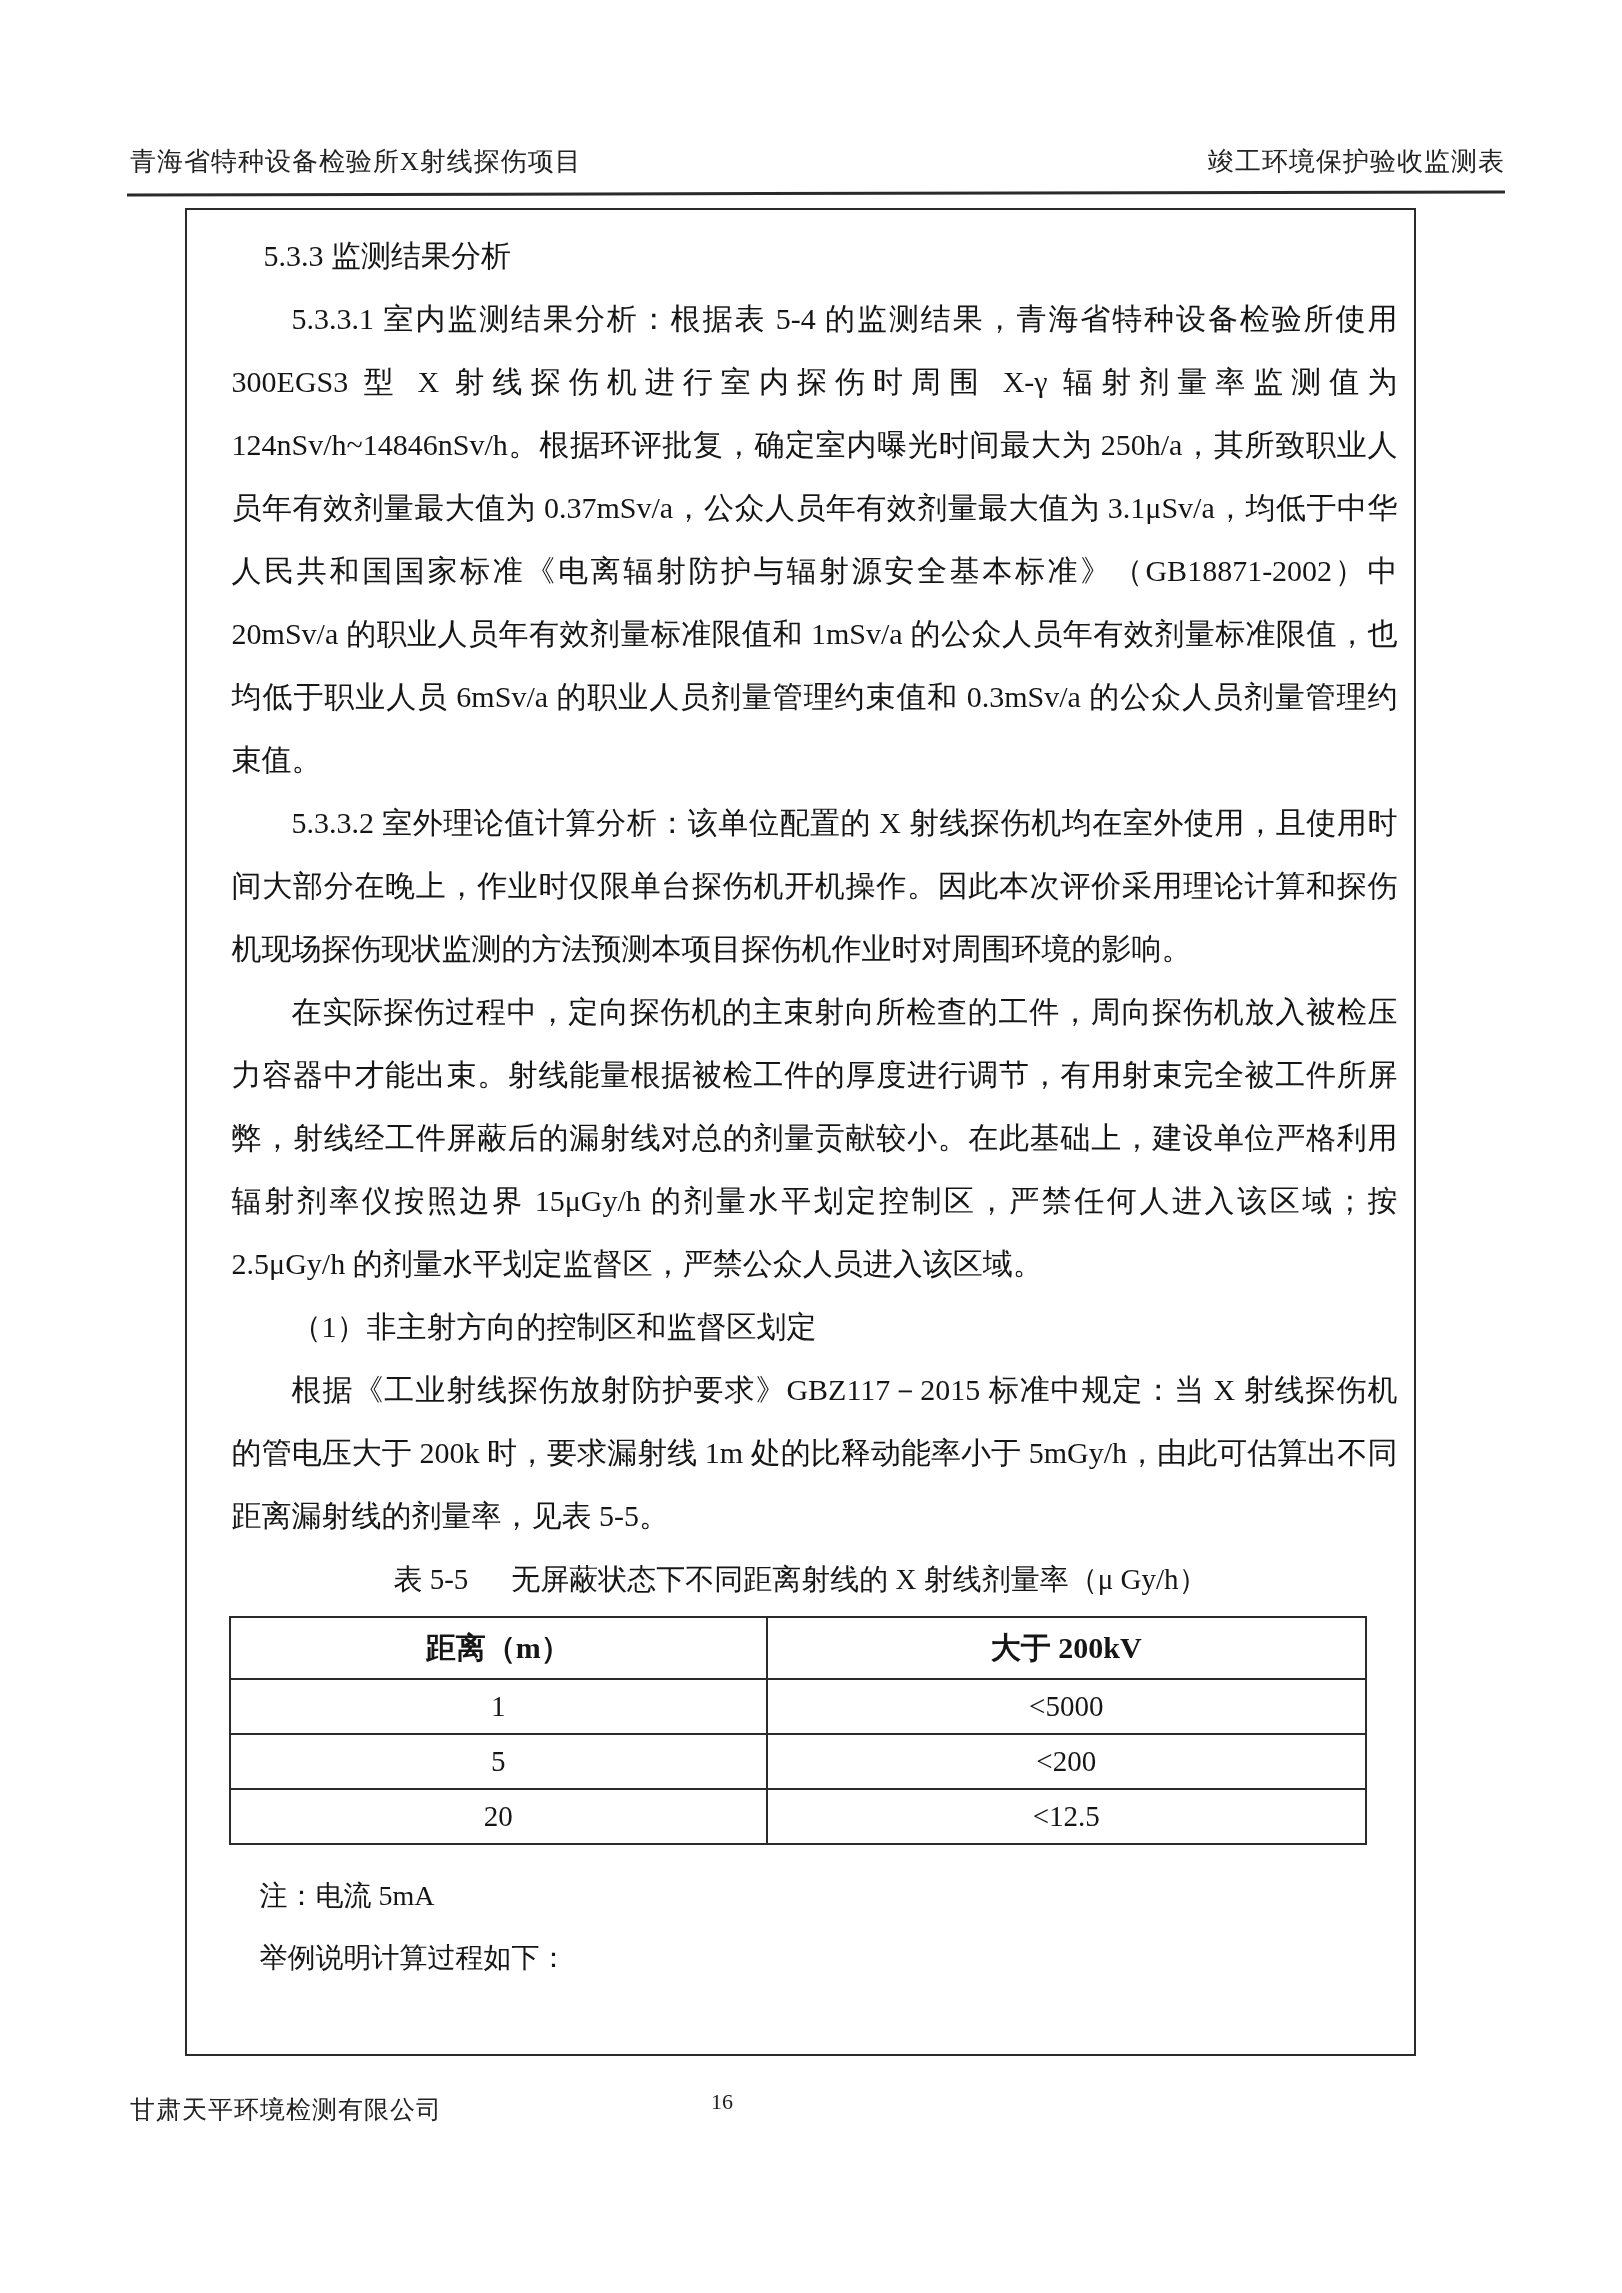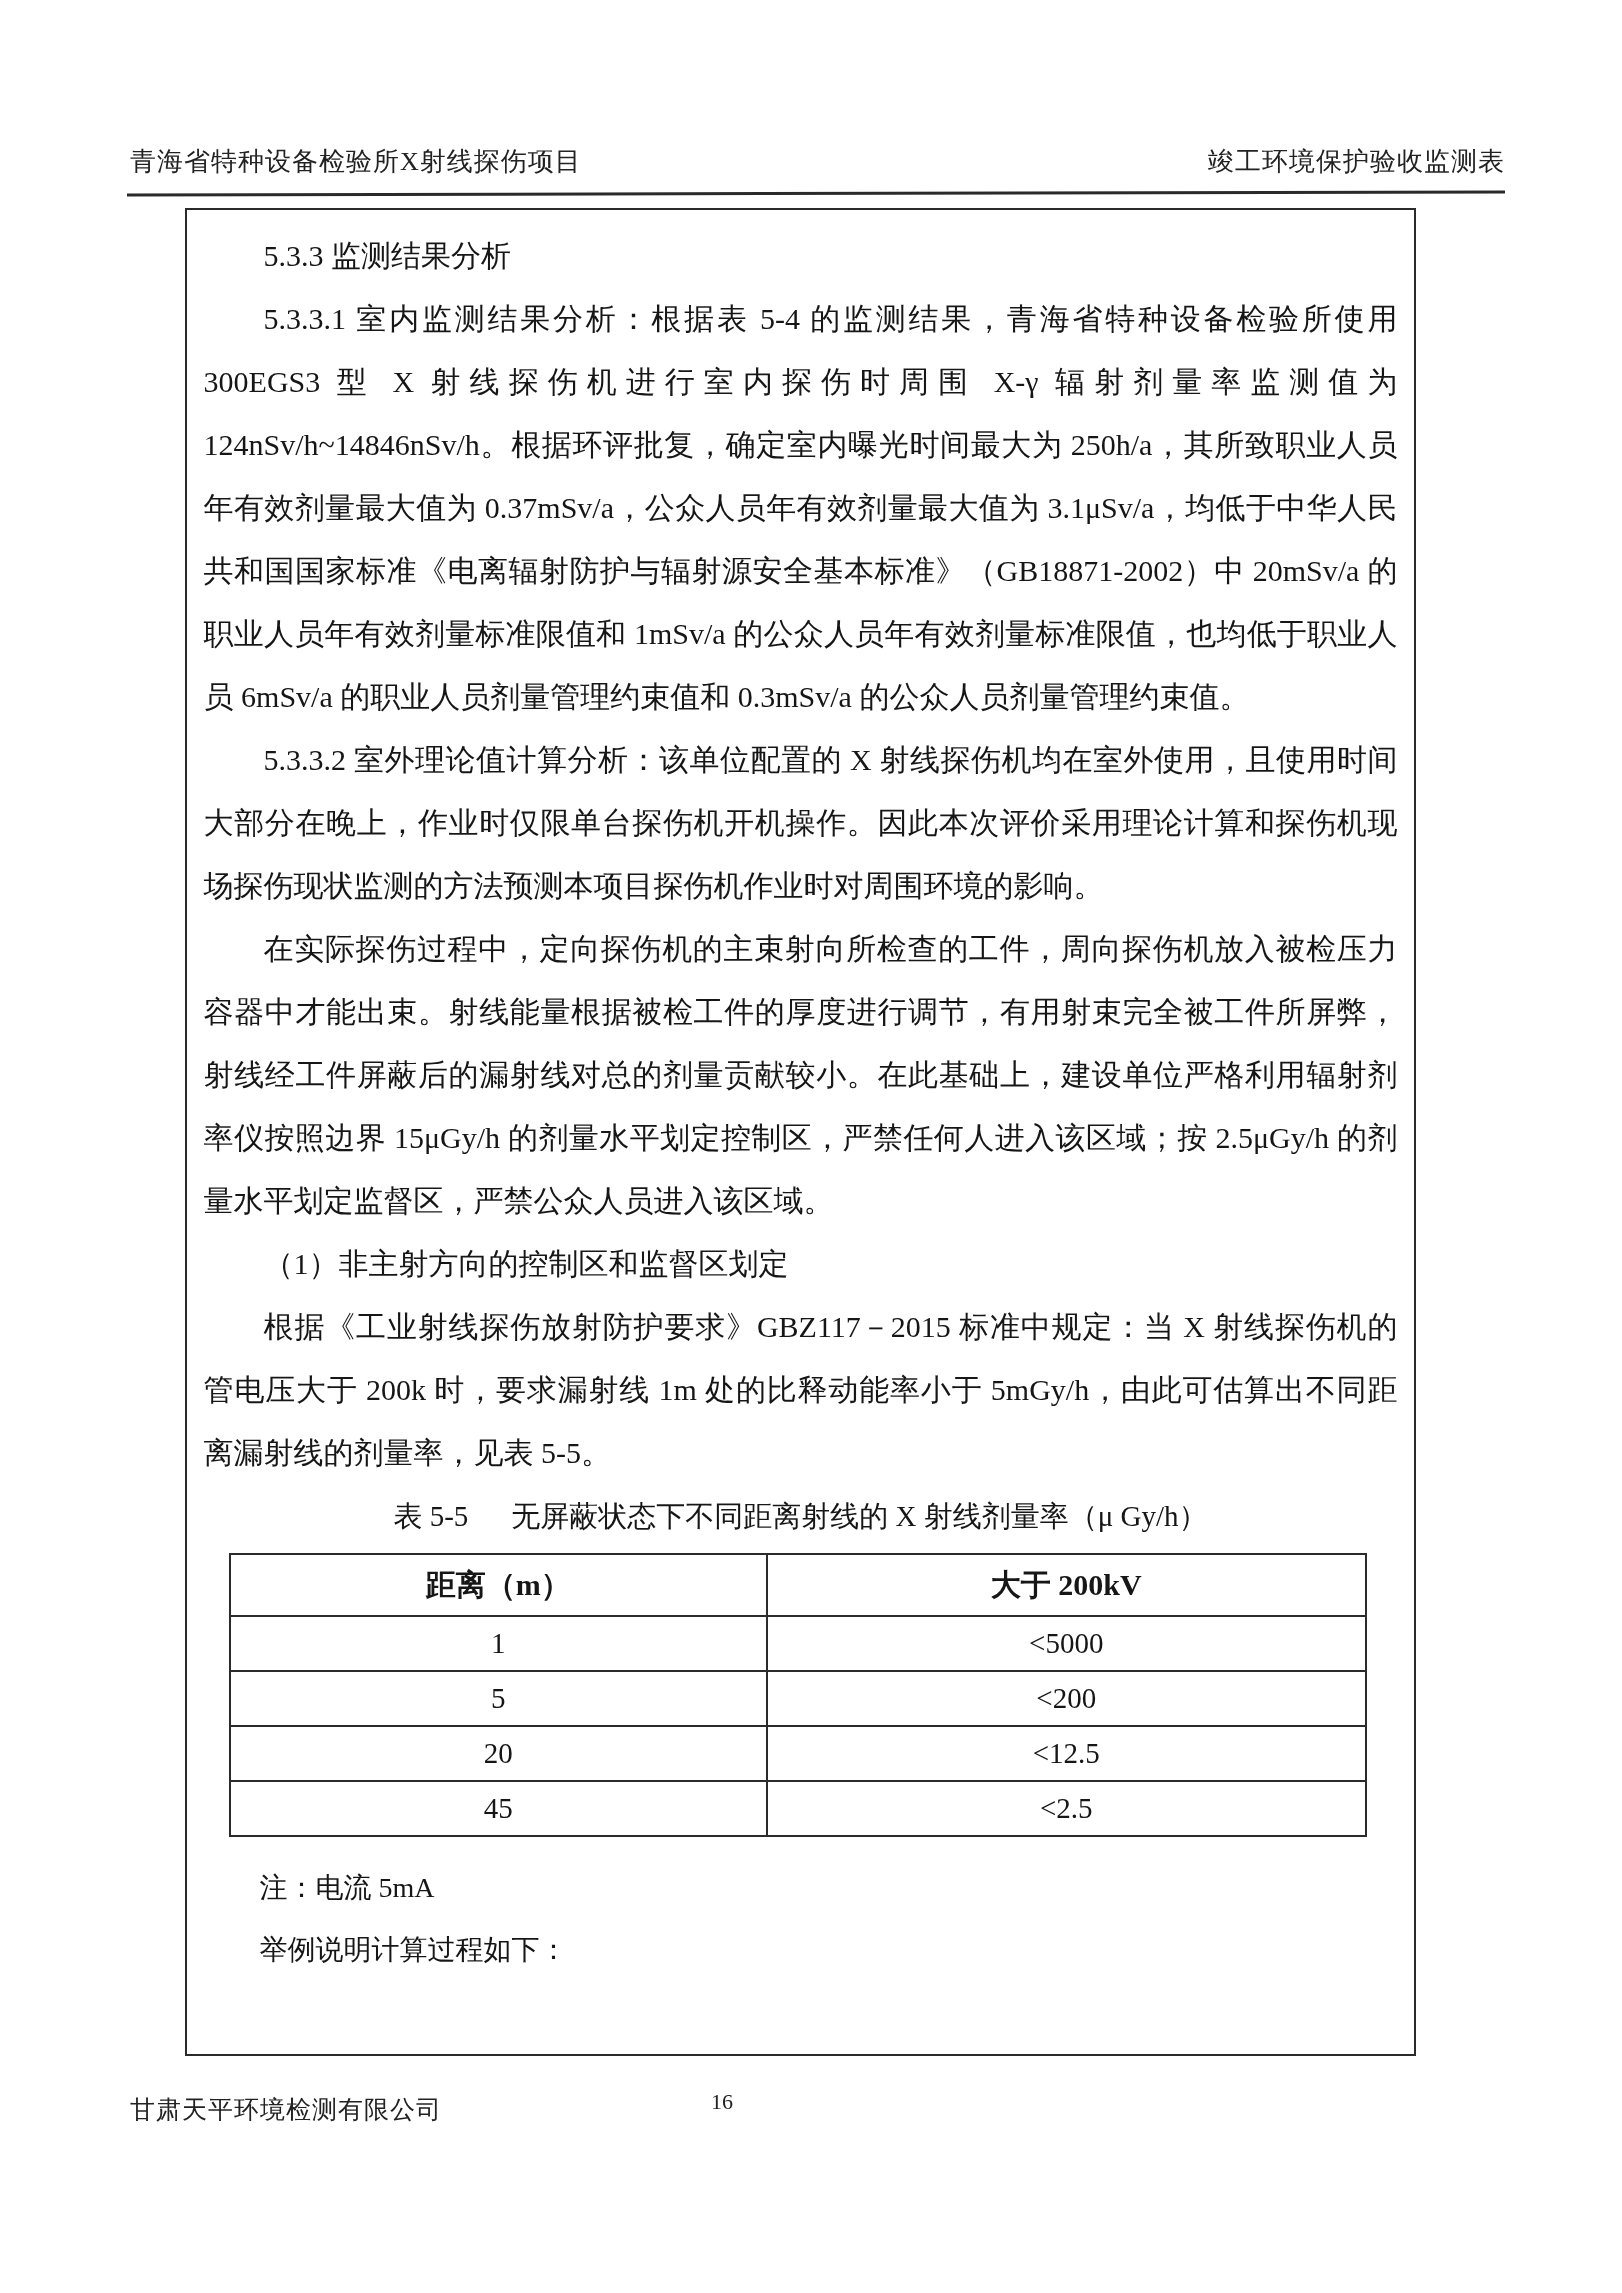--- a/index.html
+++ b/index.html
@@ -51,21 +51,21 @@
 
   .heading,
   .para {
     margin: 0;
     font-size: 30px;
     line-height: 63px;
     text-indent: 2em;
     text-align: justify;
     color: #161616;
   }
-  .para { text-justify: inter-character; }
+  .para { text-justify: inter-character; margin-left: 28px; }
 
   .table-caption {
     margin: 2px 0 0 0;
     font-size: 29px;
     line-height: 60px;
     text-align: center;
     text-indent: 0;
     color: #161616;
     white-space: nowrap;
   }
@@ -168,24 +168,20 @@
           <td>&lt;5000</td>
         </tr>
         <tr>
           <td>5</td>
           <td>&lt;200</td>
         </tr>
         <tr>
           <td>20</td>
           <td>&lt;12.5</td>
         </tr>
-        <tr>
-          <td>45</td>
-          <td>&lt;2.5</td>
-        </tr>
       </tbody>
     </table>
 
     <p class="note-line">注：电流 5mA</p>
     <p class="closing-line">举例说明计算过程如下：</p>
 
   </div>
 
   <div class="footer-company">甘肃天平环境检测有限公司</div>
   <div class="footer-page">16</div>

